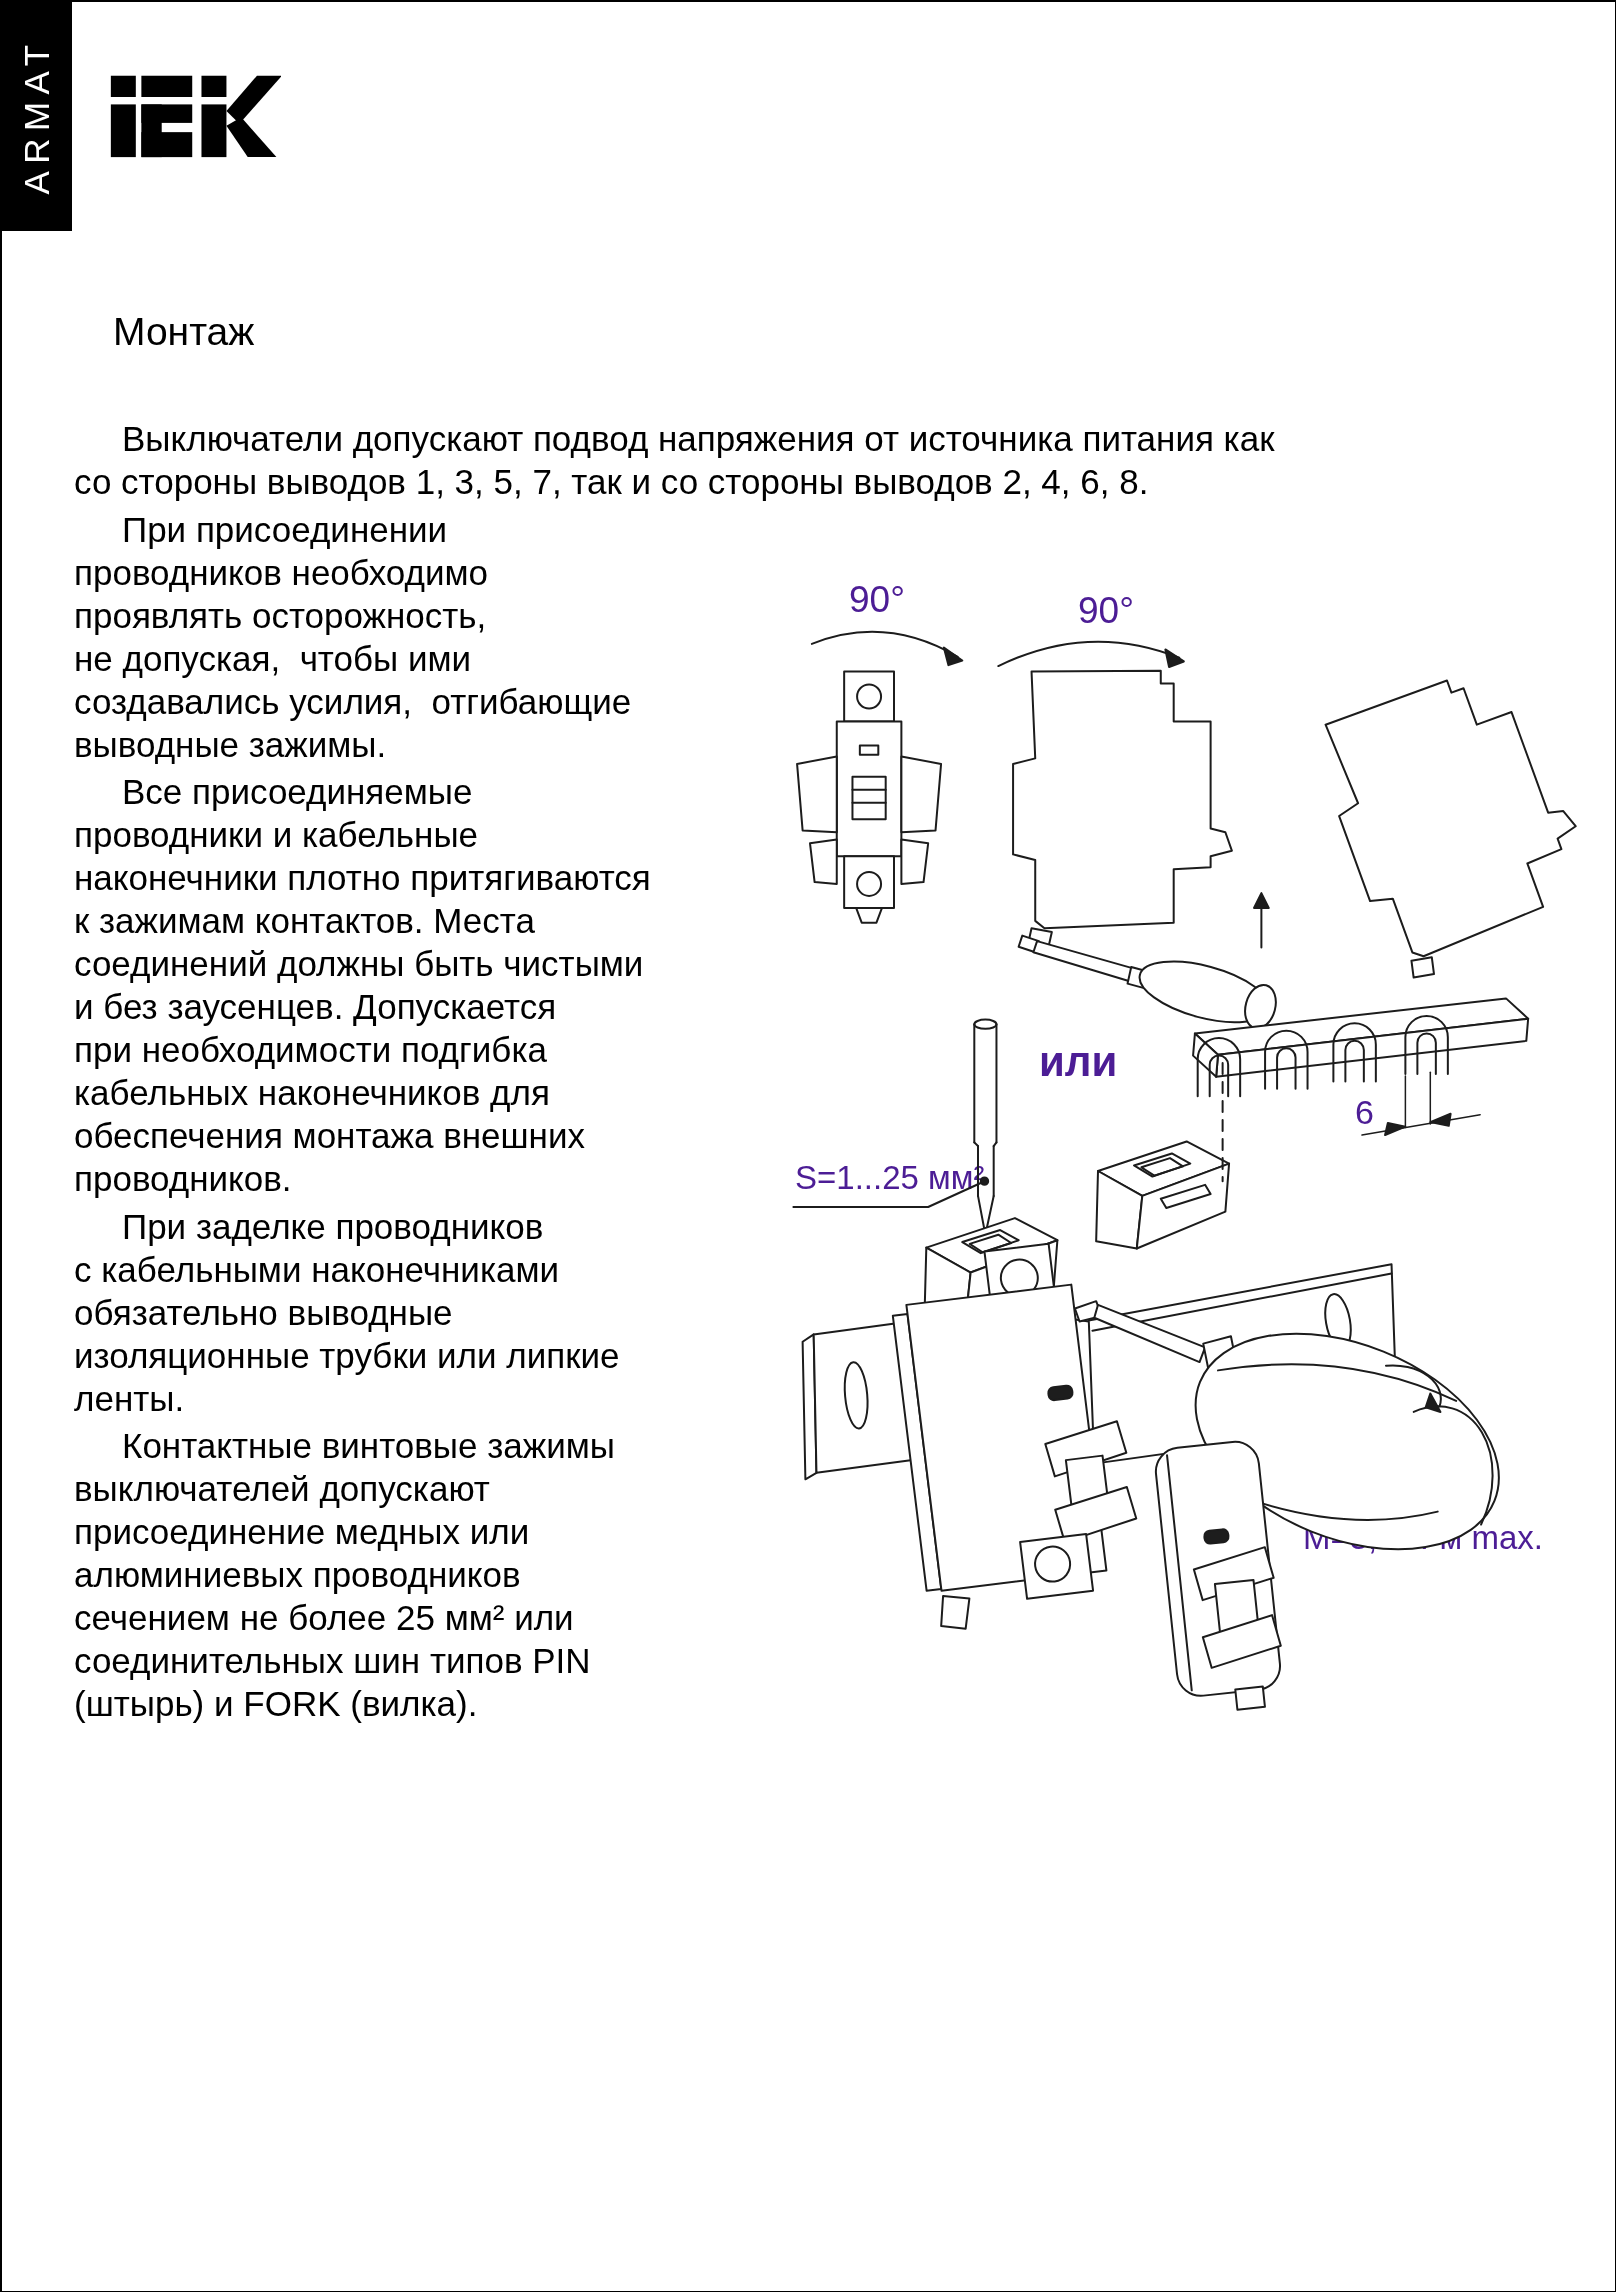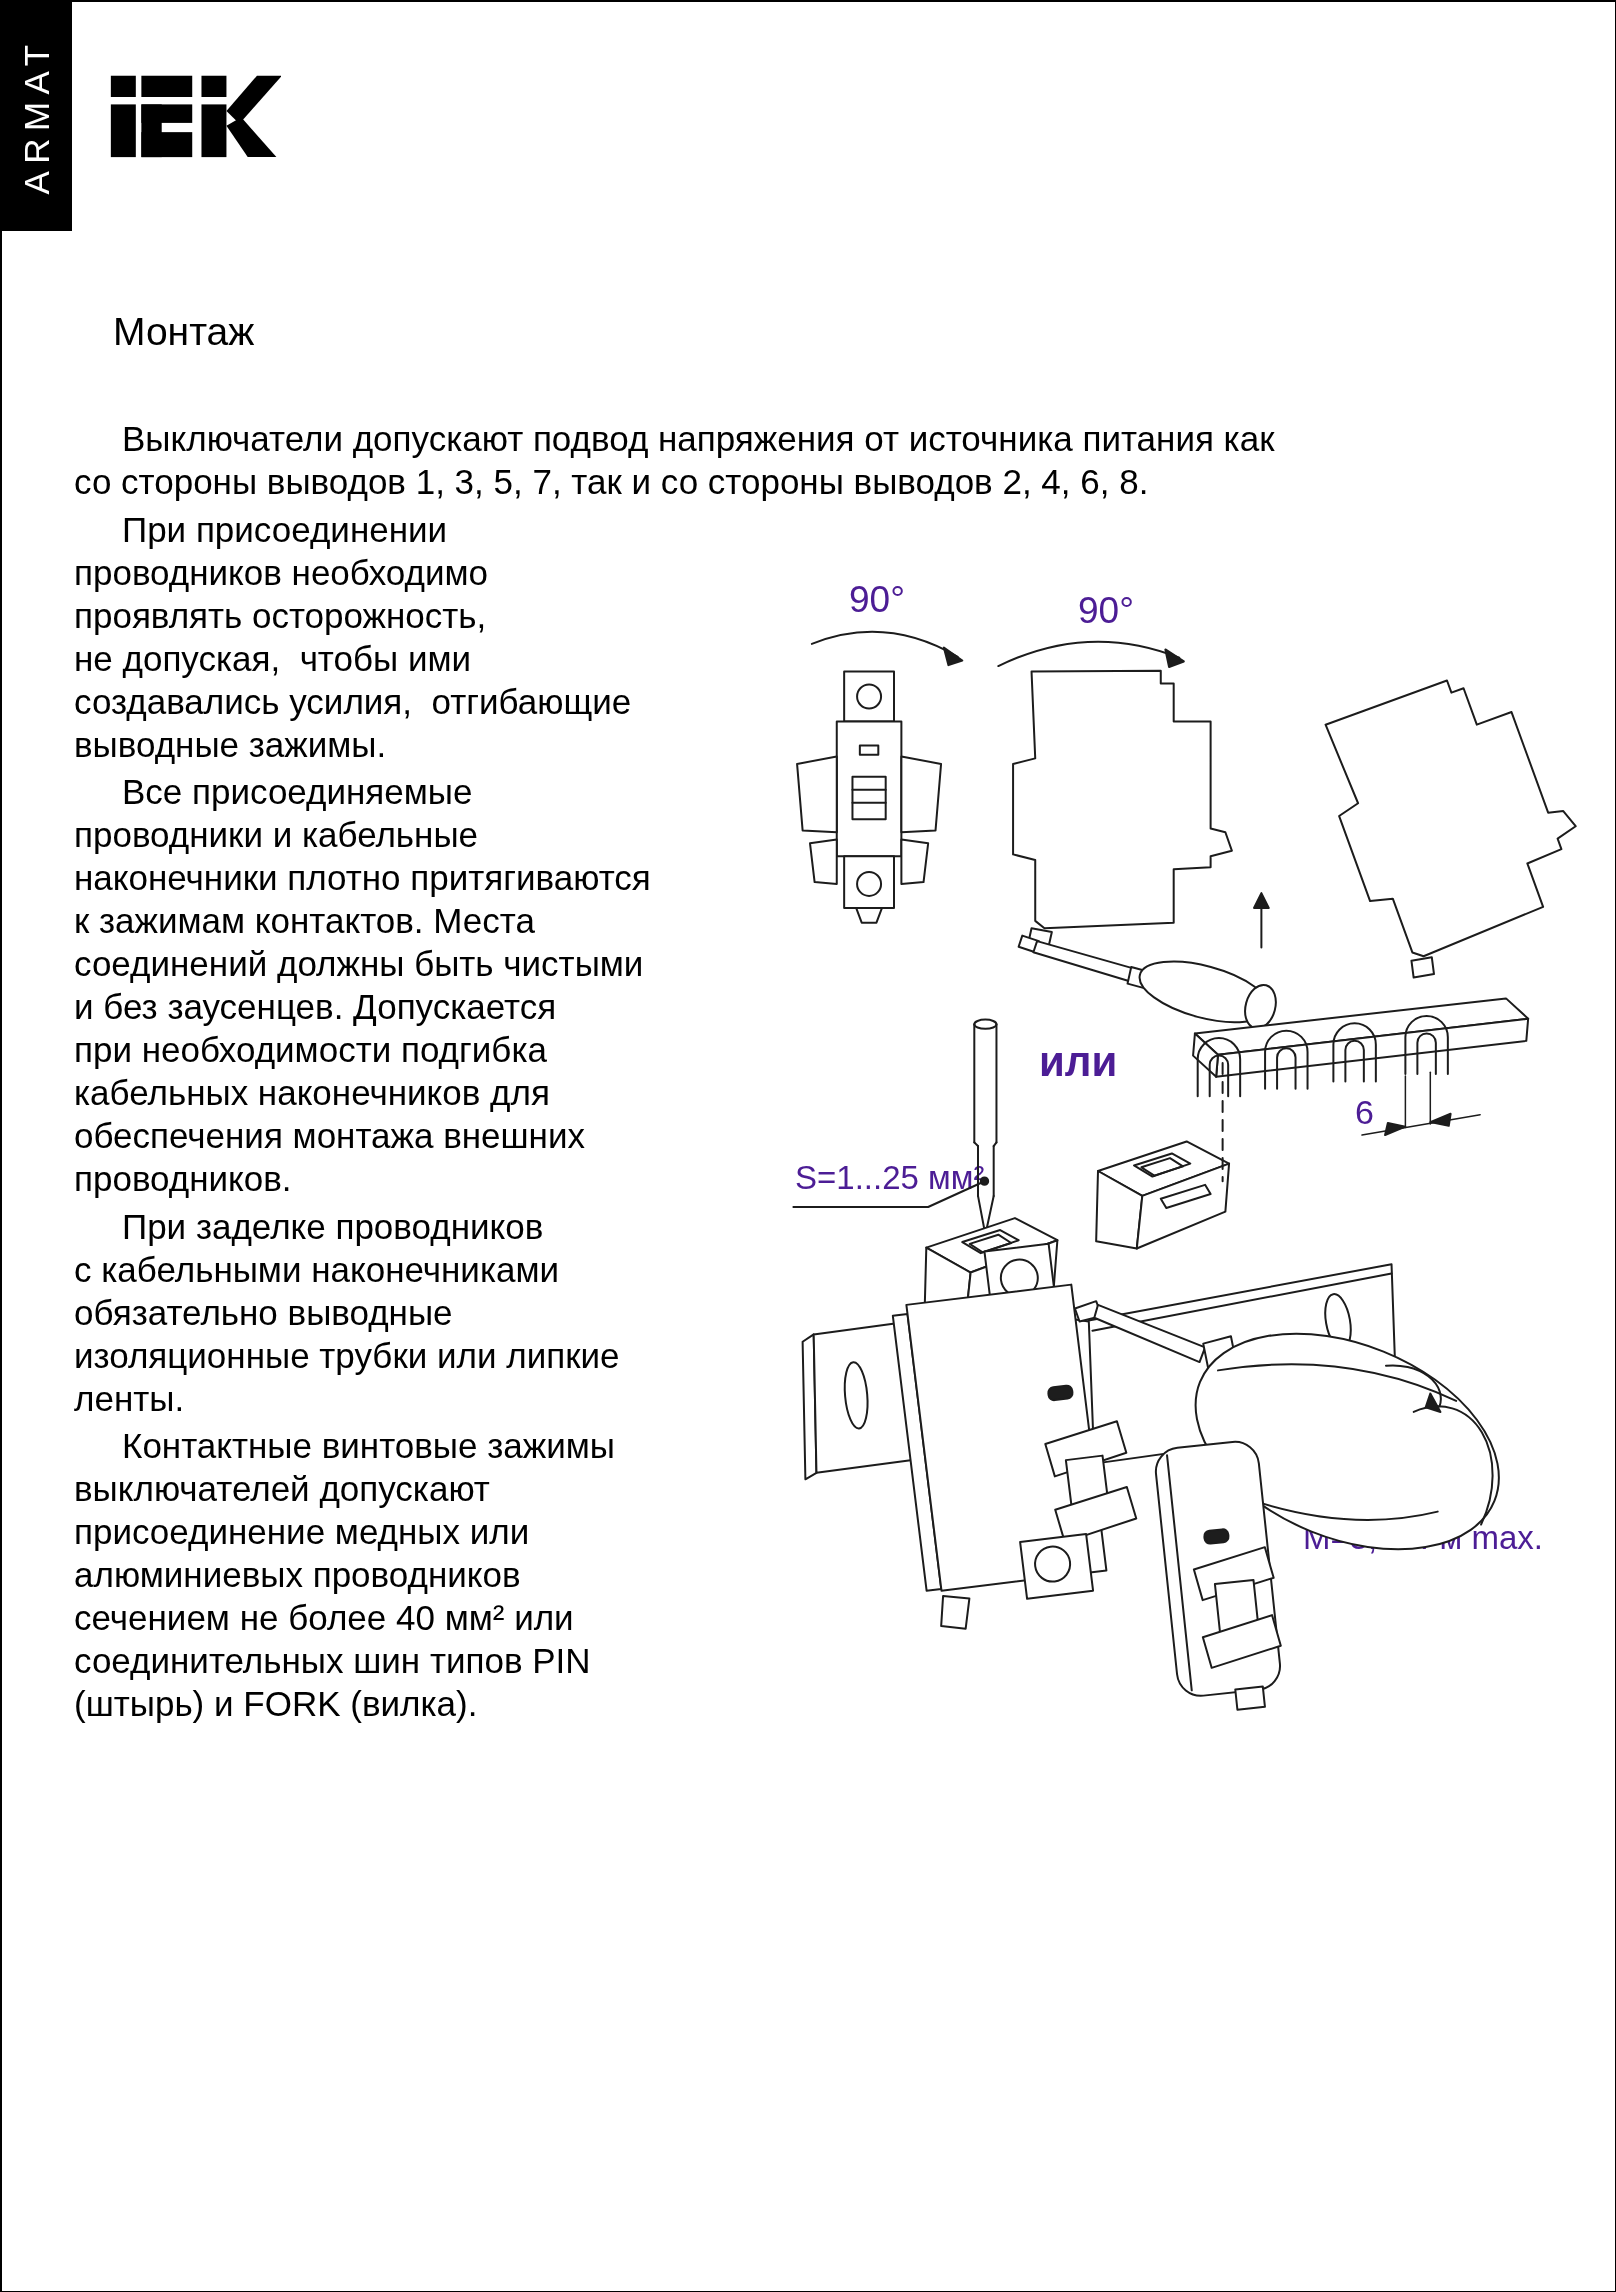--- a/index.html
+++ b/index.html
@@ -119,21 +119,21 @@
 проводников.</p>
     <p class="para narrow">При заделке проводников
 с кабельными наконечниками
 обязательно выводные
 изоляционные трубки или липкие
 ленты.</p>
     <p class="para narrow">Контактные винтовые зажимы
 выключателей допускают
 присоединение медных или
 алюминиевых проводников
-сечением не более 40 мм² или
+сечением не более 25 мм² или
 соединительных шин типов PIN
 (штырь) и FORK (вилка).</p>
   </div>
 
   <div class="fig-label lbl-90-left">90°</div>
   <div class="fig-label lbl-90-right">90°</div>
   <div class="fig-label lbl-or">или</div>
   <div class="fig-label lbl-s">S=1...25 мм²</div>
   <div class="fig-label lbl-6">6</div>
   <div class="fig-label lbl-m">M=3,5 Н·м max.</div>

